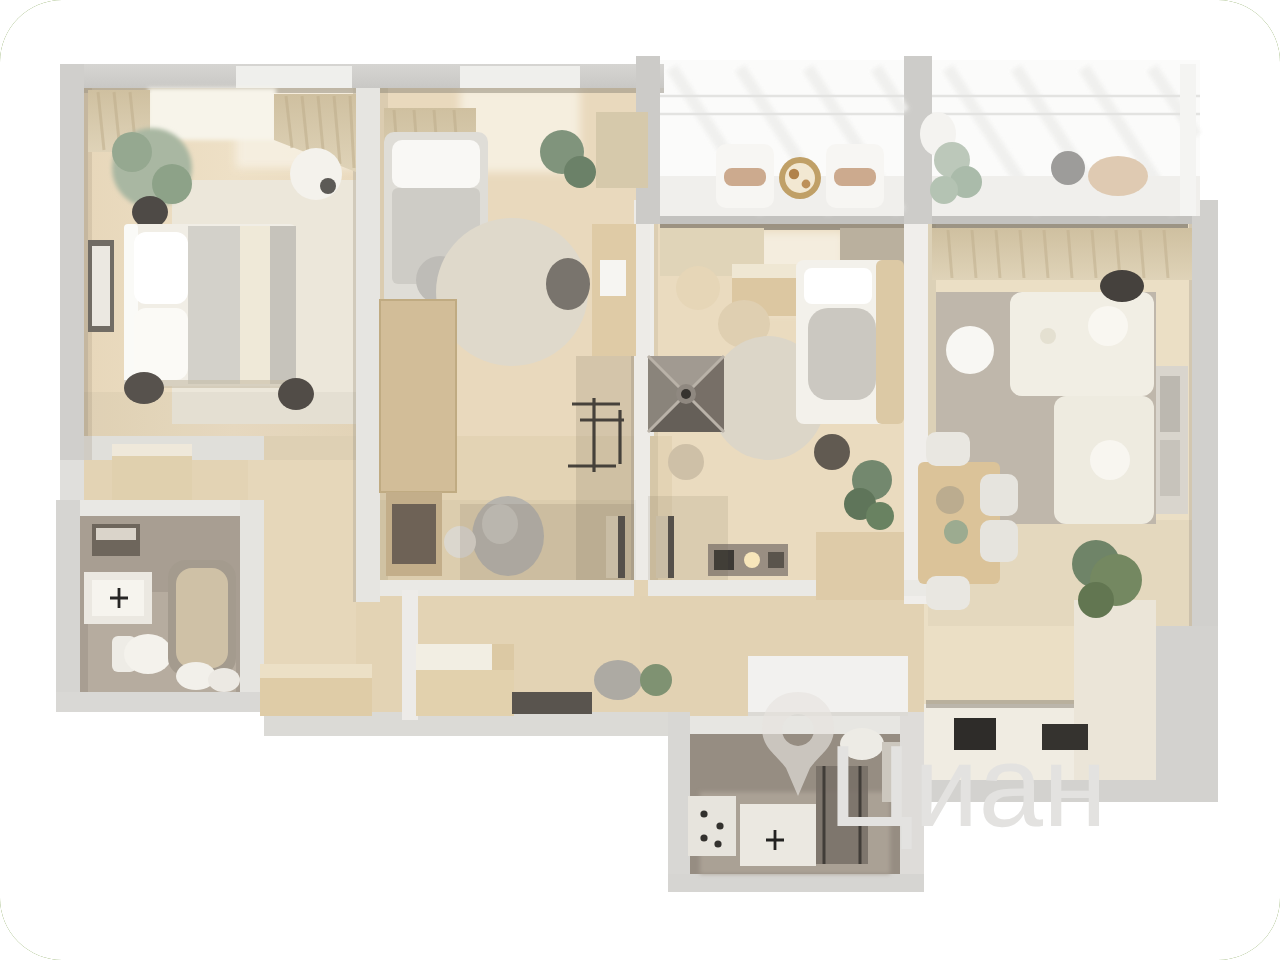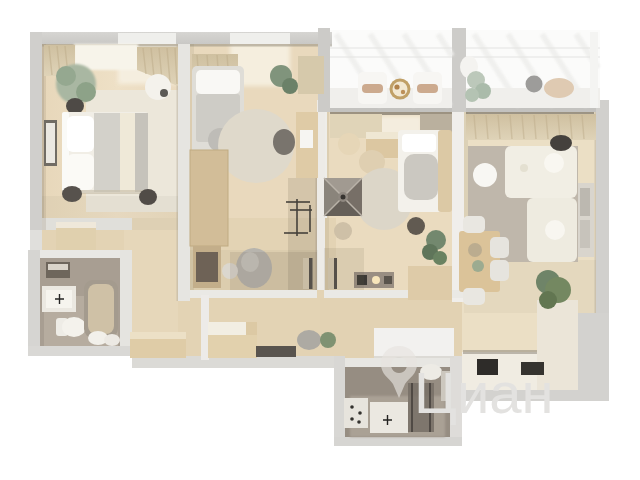--- a/index.html
+++ b/index.html
@@ -1,17 +1,17 @@
 <!DOCTYPE html>
 <html><head>
 <meta charset="utf-8">
 <style>
   html,body{margin:0;padding:0;background:#ffffff;}
   #stage{position:relative;width:640px;height:480px;background:#4d7c0f;overflow:hidden;
-         font-family:"Liberation Sans", sans-serif;}
+         font-family:"Liberation Sans", sans-serif;border-radius:31px;}
 </style>
 </head>
 <body>
 <div id="stage">
 <svg width="640" height="480" viewBox="0 0 640 480">
 <defs>
   <linearGradient id="wallg" x1="0" y1="0" x2="0" y2="1">
     <stop offset="0" stop-color="#d6d5d2"></stop>
           <stop offset="1" stop-color="#c9c8c5"></stop>
   </linearGradient>

